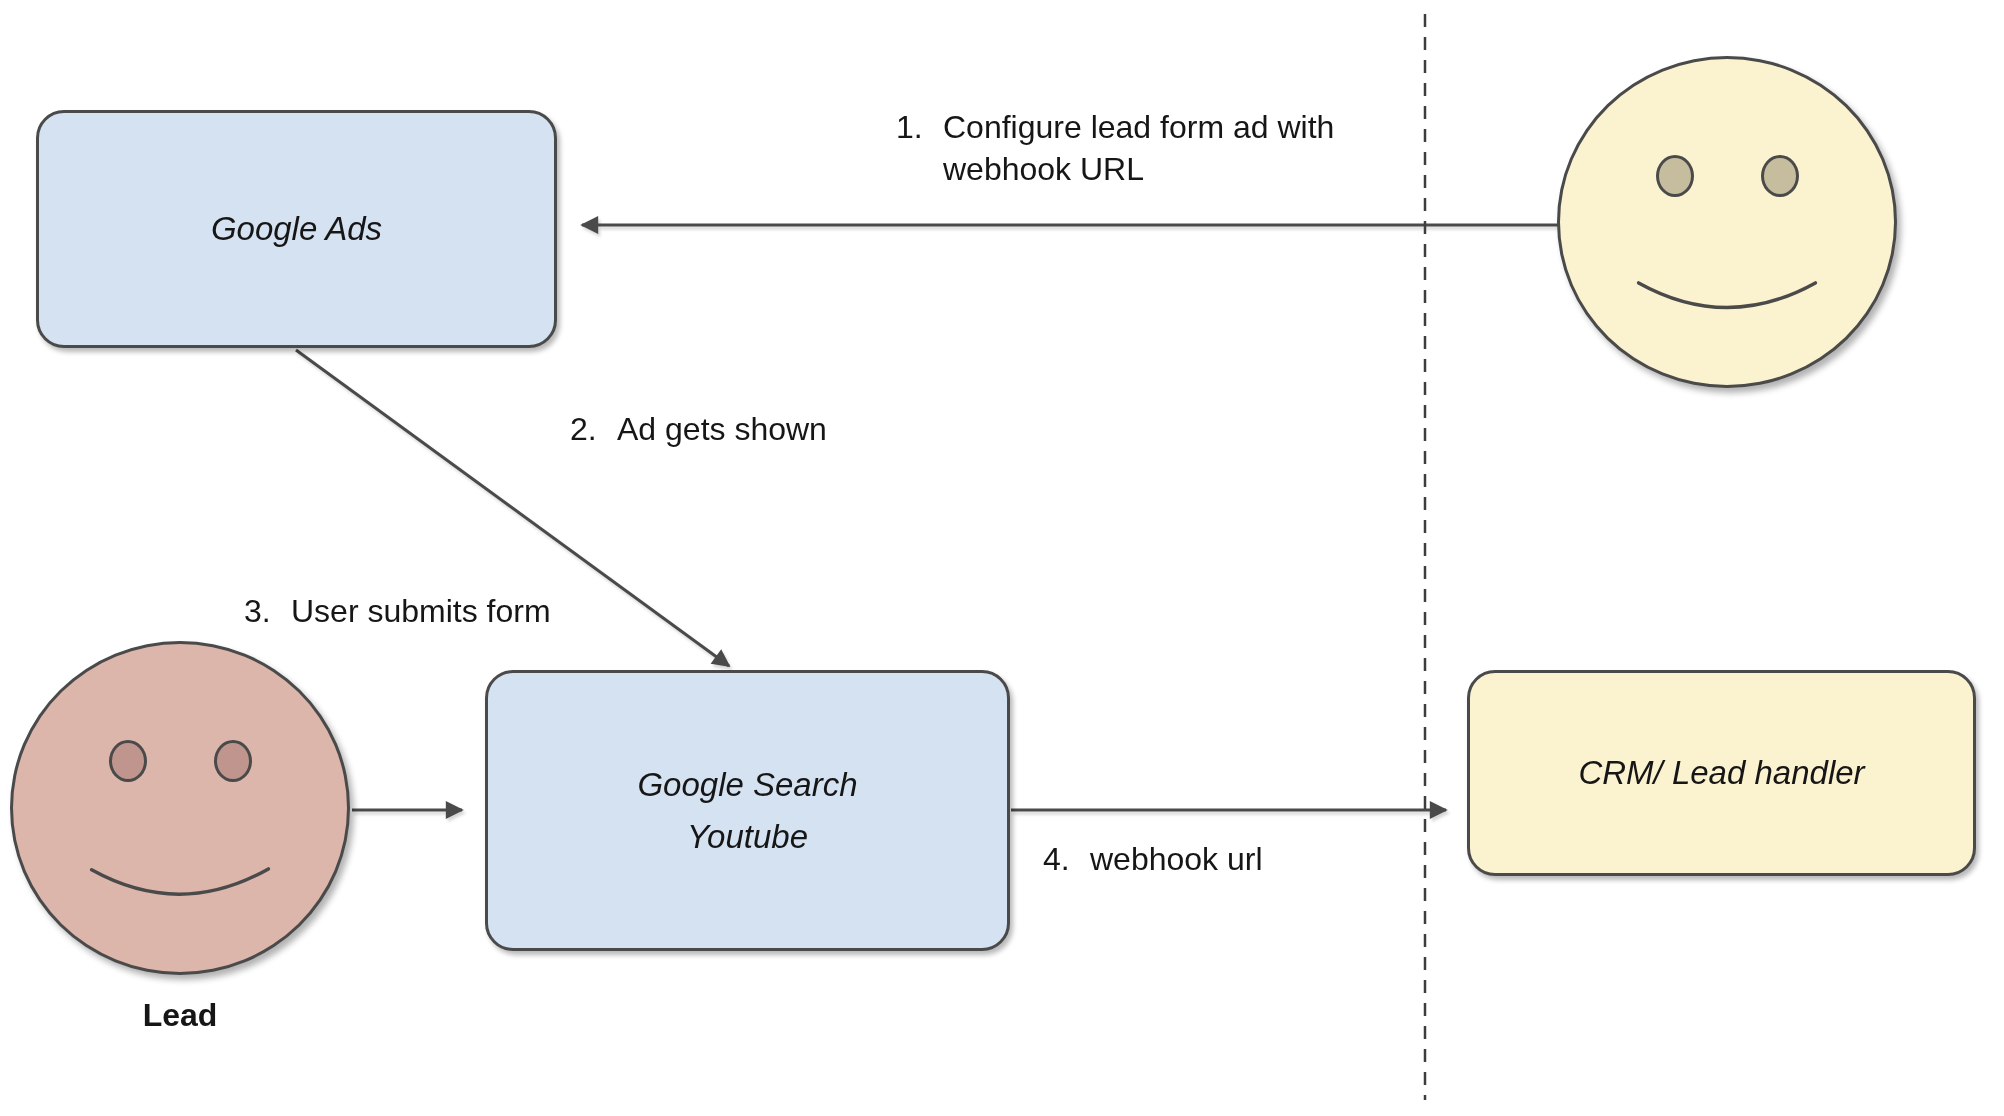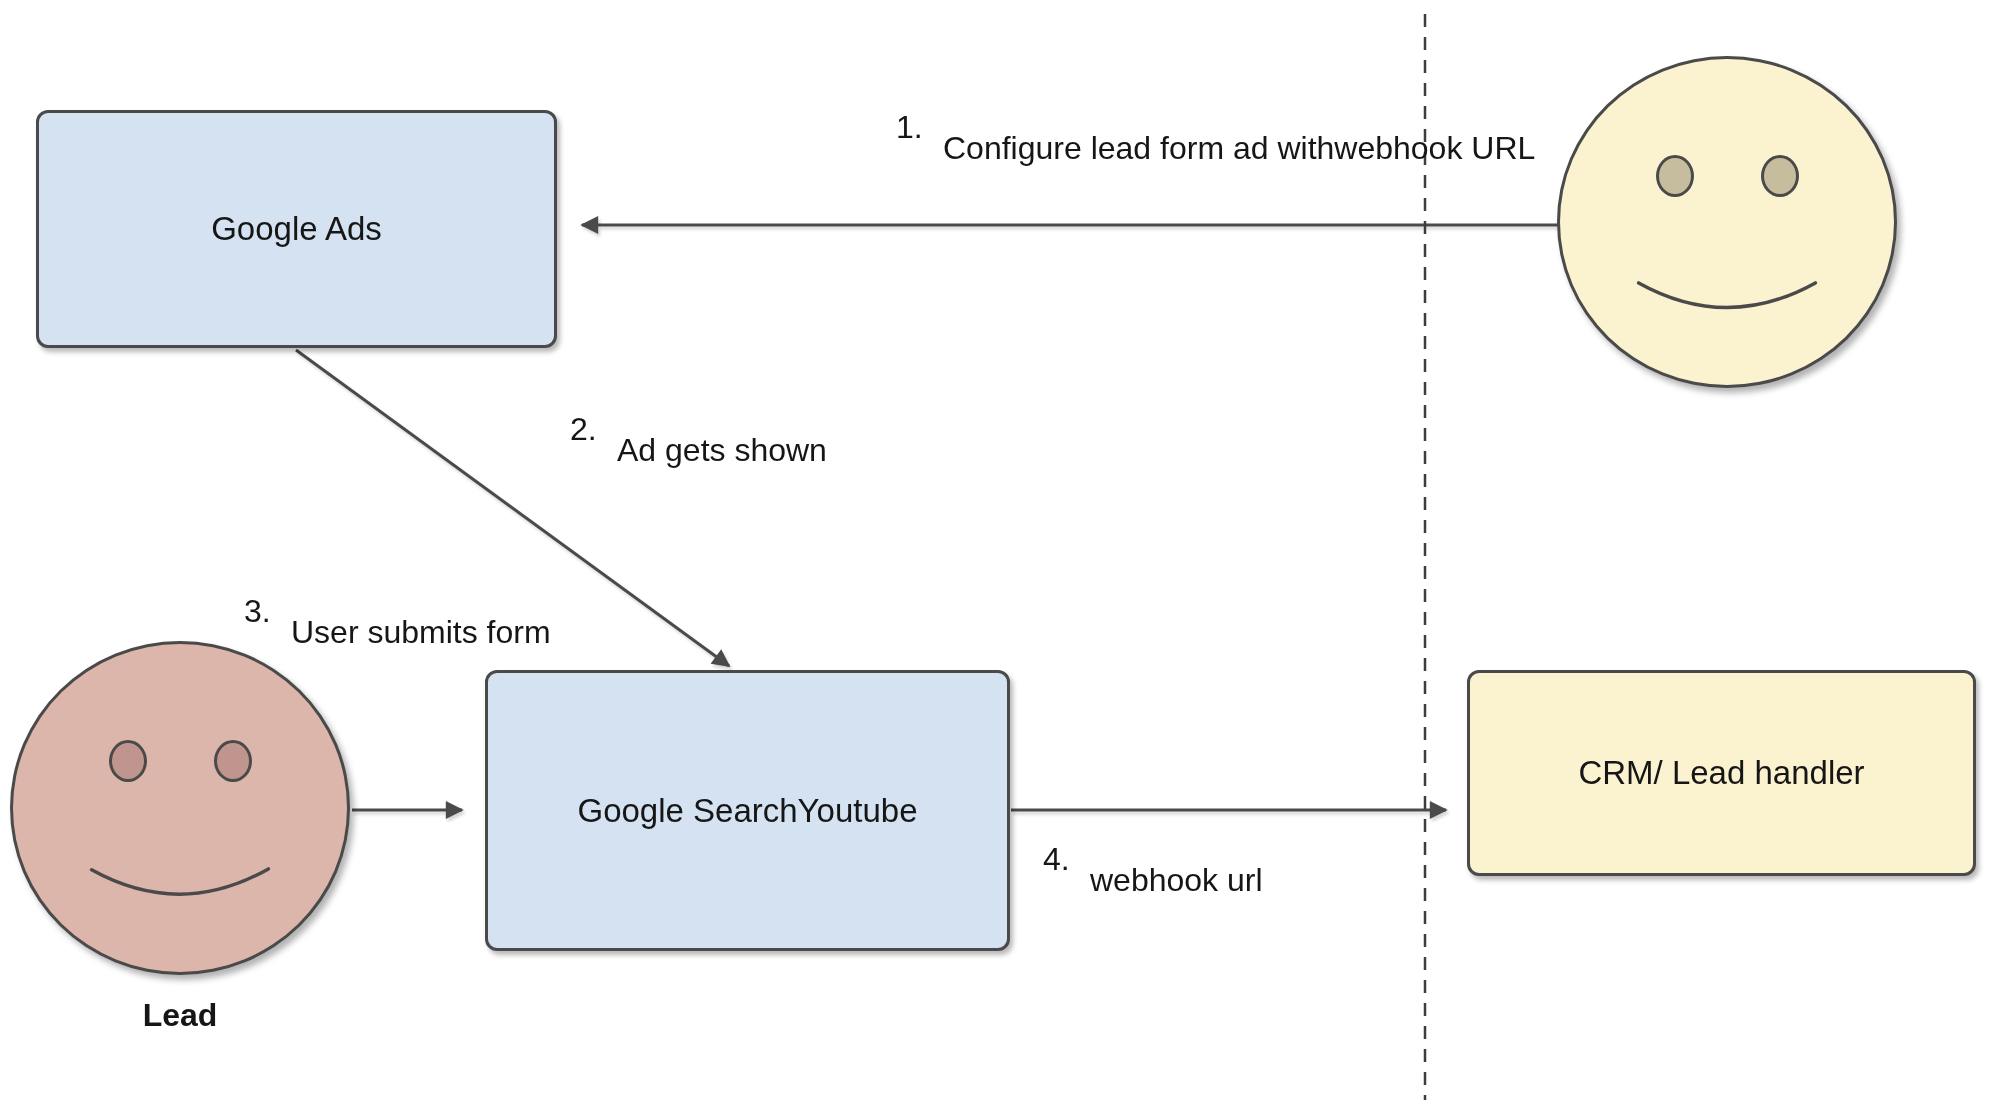--- a/index.html
+++ b/index.html
@@ -20,31 +20,32 @@
     font-family:"Liberation Sans", sans-serif;
     color:var(--text);
     overflow:hidden;
   }
   #connections { position:absolute; left:0; top:0; z-index:1; }
   .arrow-group { filter: drop-shadow(2px 3px 1.5px rgba(0,0,0,0.16)); }
 
   .node {
     position:absolute;
     border:3px solid var(--stroke);
-    border-radius:12px;
+    border-radius:28px;
     display:flex; align-items:center; justify-content:center;
     text-align:center;
     font-size:33px;
     line-height:52px;
     box-shadow:3px 4px 5px rgba(0,0,0,0.28);
     z-index:2;
+    font-style:italic;
   }
   .node.blue   { background:var(--node_blue_fill); }
   .node.yellow { background:var(--node_yellow_fill); }
-  .multiline { display:flex; flex-direction:row; }
+  .multiline { display:flex; flex-direction:column; }
   .multiline > span { display:block; }
 
   .face {
     position:absolute;
     border:3px solid var(--stroke);
     border-radius:50%;
     box-shadow:4px 5px 6px rgba(0,0,0,0.30);
     z-index:2;
   }
   .face.advertiser { background:var(--node_yellow_fill); }
@@ -73,21 +74,21 @@
 
   .step {
     position:absolute;
     display:flex;
     font-size:32px;
     line-height:42px;
     z-index:2;
     white-space:nowrap;
   }
   .step .num { min-width:30px; margin-right:17px; }
-  .step .lines { display:flex; flex-direction:row;margin-top:21px; }
+  .step .lines { display:flex; flex-direction:column; }
   .step .lines > span { display:block; }
 </style>
 </head>
 <body>
 
 <div id="canvas">
 
   <svg id="connections" width="2004" height="1116" viewBox="0 0 2004 1116">
     <defs>
       <marker id="ah" viewBox="0 0 10 10" refX="9" refY="5" markerWidth="7" markerHeight="6" orient="auto-start-reverse">

